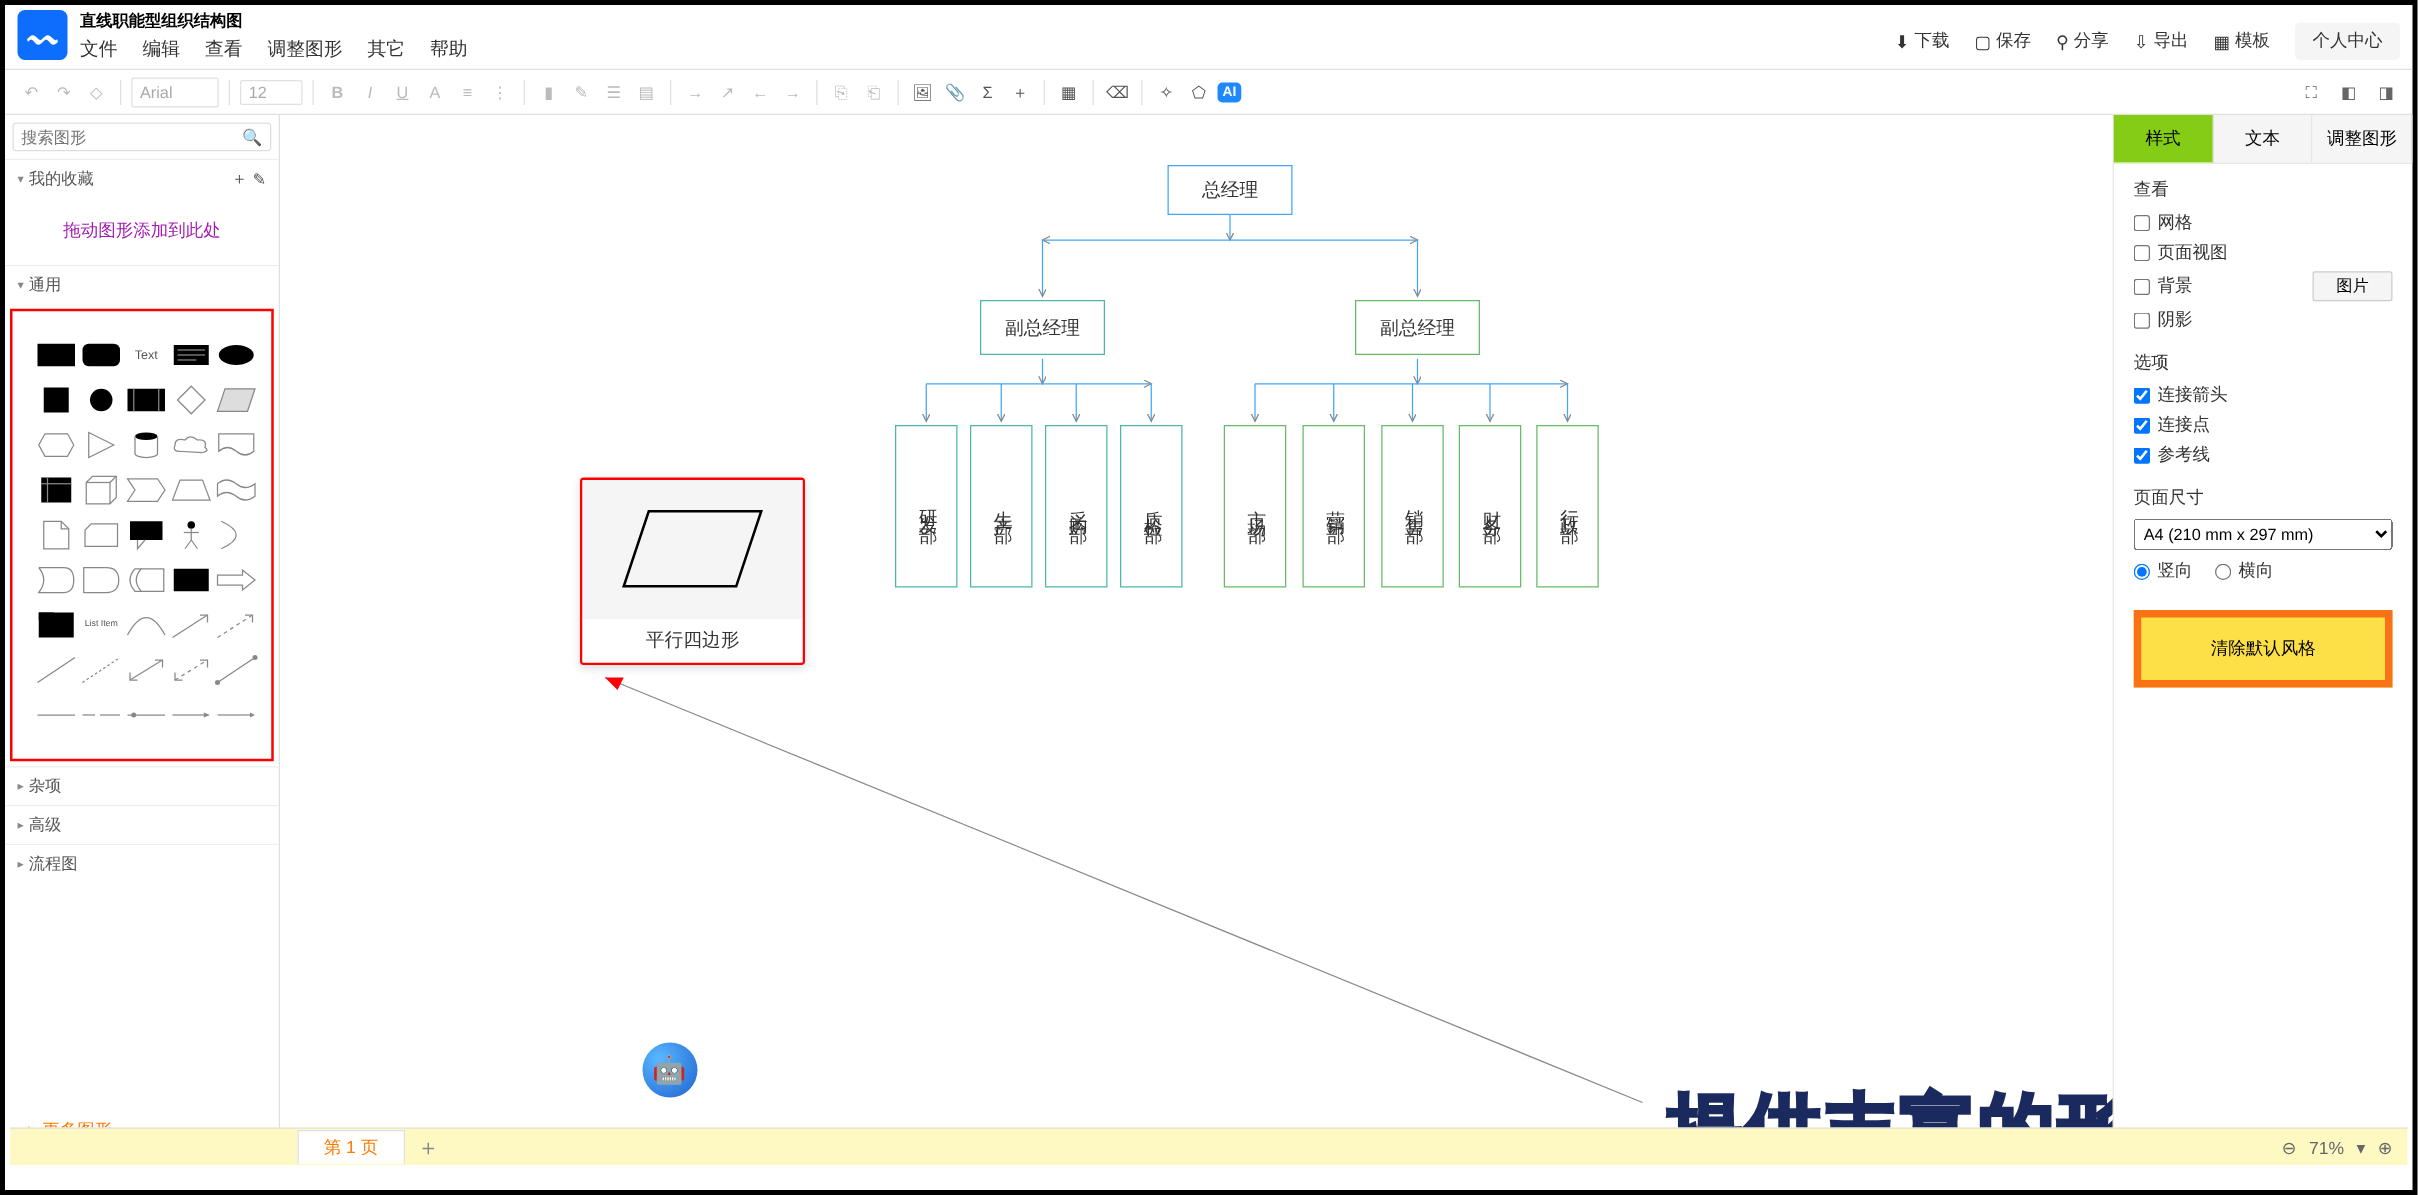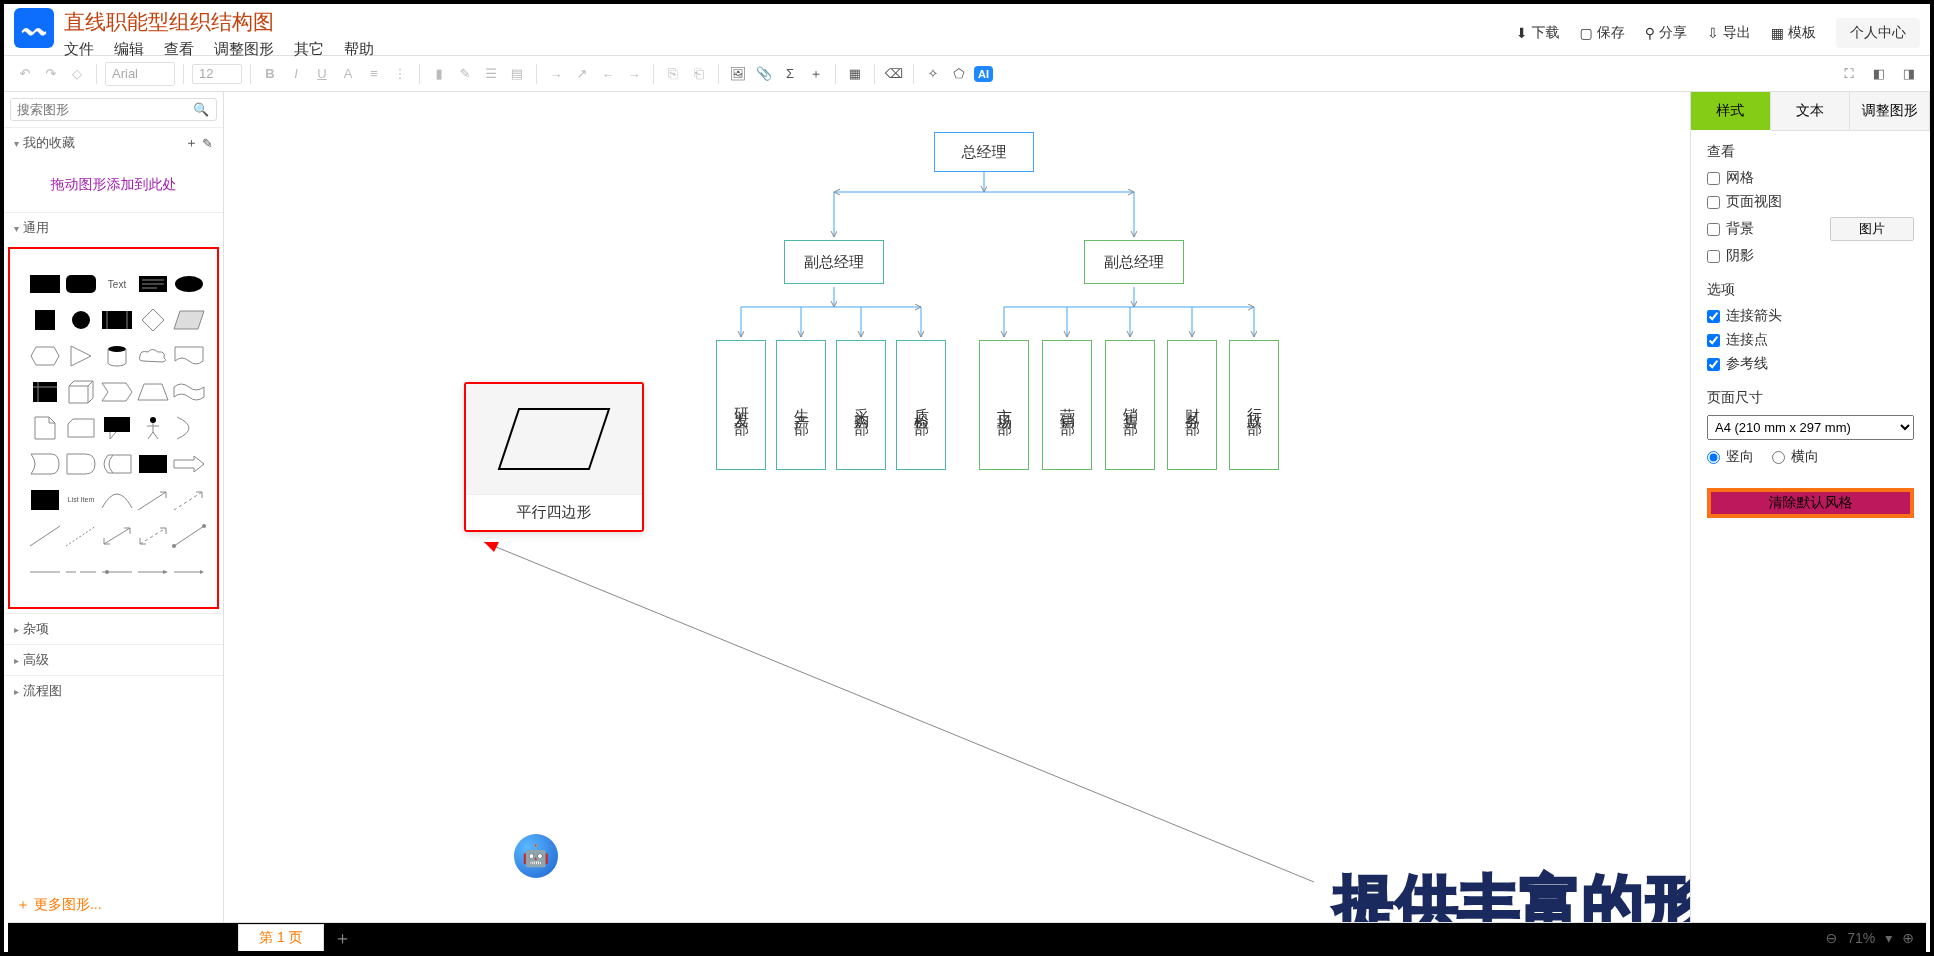--- a/index.html
+++ b/index.html
@@ -1,20 +1,20 @@
 <!DOCTYPE html>
 <html><head>
 <meta charset="utf-8">
 <style>
 *{box-sizing:border-box;margin:0;padding:0;font-family:"Microsoft YaHei",Arial,sans-serif}
 body{background:#fff;width:1934px;height:956px;overflow:hidden;position:relative;border:4px solid #000}
 .topbar{height:52px;display:flex;align-items:flex-start;padding:2px 10px;border-bottom:1px solid #e0e0e0}
 .logo{width:40px;height:40px;background:#0d6efd;border-radius:6px;display:flex;align-items:center;justify-content:center;color:#fff;font-size:24px;margin-right:10px;margin-top:2px}
 .titlewrap{flex:1}
-.doctitle{font-size:21px;font-weight:400;color:#c2410c;padding-top:2px}
+.doctitle{font-size:13px;font-weight:700;color:#000000;padding-top:2px}
 .menubar{display:flex;gap:20px;font-size:15px;color:#333;padding-top:4px}
 .menubar span{cursor:pointer}
 .topactions{display:flex;gap:20px;align-items:center;font-size:14px;color:#333;padding-top:12px}
 .topactions .act{display:flex;align-items:center;gap:4px;cursor:pointer}
 .userbtn{background:#f5f5f5;padding:6px 14px;border-radius:4px;font-size:14px;color:#333;cursor:pointer}
 .toolbar{height:36px;border-bottom:1px solid #e0e0e0;display:flex;align-items:center;padding:0 10px;gap:4px;color:#bbb;font-size:13px}
 .toolbar .sep{width:1px;height:20px;background:#e0e0e0;margin:0 4px}
 .toolbar .tb{width:22px;height:22px;display:flex;align-items:center;justify-content:center;cursor:pointer}
 .toolbar .fontbox{width:70px;height:24px;border:1px solid #e0e0e0;border-radius:2px;display:flex;align-items:center;padding:0 6px;color:#aaa}
 .toolbar .sizebox{width:50px;height:20px;border:1px solid #e0e0e0;border-radius:2px;display:flex;align-items:center;padding:0 6px;color:#aaa}
@@ -42,24 +42,24 @@
 .dept{width:50px;height:130px;writing-mode:vertical-rl;letter-spacing:6px;font-size:15px}
 .annot{position:absolute;left:1110px;top:770px;font-size:62px;font-weight:900;color:#f0c800;-webkit-text-stroke:3px #1a2a5e;white-space:nowrap}
 .rightpanel{width:240px;border-left:1px solid #e0e0e0;display:flex;flex-direction:column;font-size:14px}
 .rtabs{display:flex;border-bottom:1px solid #e0e0e0}
 .rtabs .tab{flex:1;text-align:center;padding:10px 0;cursor:pointer;background:#f5f5f5;border-right:1px solid #e0e0e0}
 .rtabs .tab.active{background:#84cc16;border-bottom:1px solid #fff;margin-bottom:-1px}
 .rbody{padding:12px 16px;color:#333}
 .rbody .grp{margin-bottom:16px}
 .rbody .grptitle{font-size:14px;margin-bottom:8px}
 .rbody label{display:flex;align-items:center;gap:6px;font-size:14px;margin-bottom:6px}
-.imgbtn{border:1px solid #ccc;padding:2px 28px;font-size:13px;background:#f5f5f5;cursor:pointer;border-radius:2px}
+.imgbtn{border:1px solid #ccc;padding:2px 18px;font-size:13px;background:#f5f5f5;cursor:pointer;border-radius:2px}
 .rbody select{width:100%;padding:3px;font-size:13px}
-.clearbtn{width:100%;padding:2px;border:4px solid #f97316;background:#be185d;cursor:pointer;font-size:14px}
-.footer{position:absolute;bottom:0;left:4px;right:4px;height:30px;border-top:1px solid #e0e0e0;display:flex;align-items:center;background:#000000}
+.clearbtn{width:100%;padding:16px;border:6px solid #f97316;background:#fde047;cursor:pointer;font-size:14px}
+.footer{position:absolute;bottom:20px;left:4px;right:4px;height:30px;border-top:1px solid #e0e0e0;display:flex;align-items:center;background:#fef9c3}
 .footer .pages{display:flex;align-items:center;margin-left:230px;gap:10px}
 .footer .pgtab{padding:4px 20px;border:1px solid #e0e0e0;border-bottom:none;font-size:14px;color:#ff7a00;background:#fff}
 .footer .zoom{margin-left:auto;margin-right:12px;display:flex;align-items:center;gap:10px;color:#666;font-size:14px}
 .robot{position:absolute;left:290px;bottom:44px;width:44px;height:44px;border-radius:50%;background:radial-gradient(circle at 30% 30%,#5ab8ff,#1e62d0);display:flex;align-items:center;justify-content:center;font-size:22px}
 svg line,svg polyline,svg path{stroke:#888;stroke-width:1;fill:none}
 .flowline{stroke:#42a5f5;stroke-width:1;fill:none;marker-end:url(#arr)}
 .tbright{margin-left:auto;display:flex;gap:8px;align-items:center;color:#666}
 </style>
 </head>
 <body>

